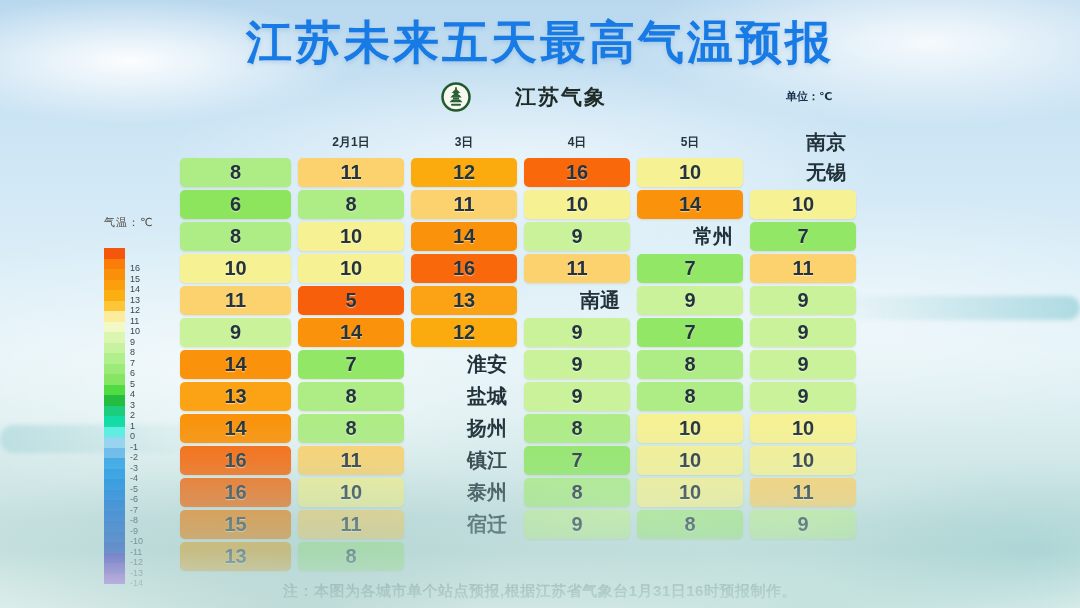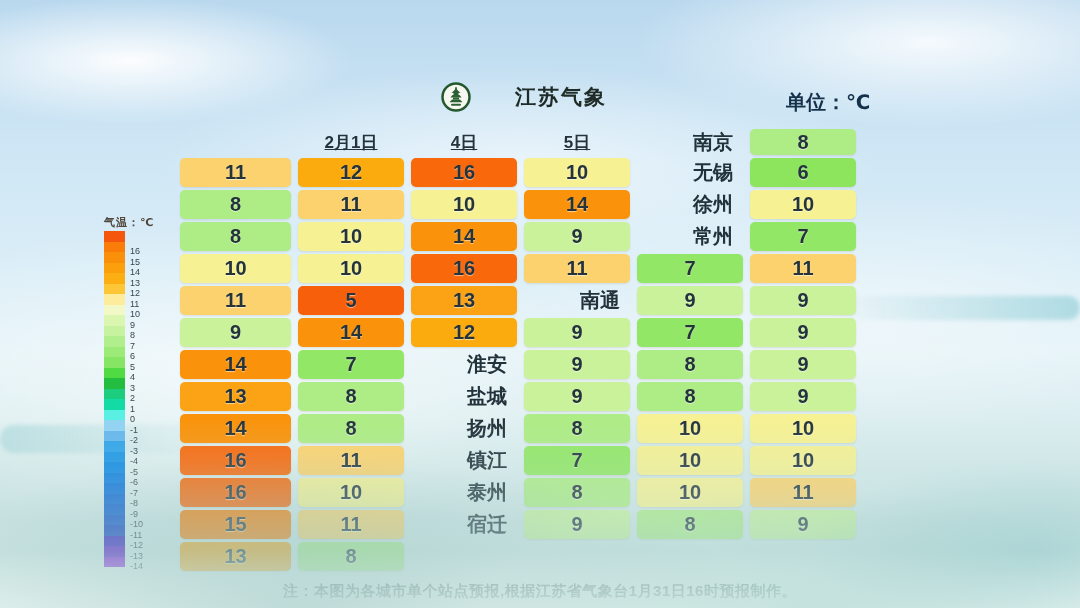--- a/index.html
+++ b/index.html
@@ -28,52 +28,53 @@
   .page-title{position:absolute;top:12px;left:0;width:100%;margin:0;text-align:center;
     font-size:46px;font-weight:900;letter-spacing:3px;color:#187AE4;
     text-shadow:0 2px 4px rgba(110,160,210,.35);}
 
   .logo-row{position:absolute;top:82px;left:0;width:100%;display:flex;
     justify-content:center;align-items:center;gap:8px;transform:translateX(-16px);}
   .logo-badge{width:30px;height:30px;display:inline-block;}
   .logo-badge svg{width:30px;height:30px;display:block;}
   .logo-text{font-size:21px;font-weight:800;color:#1e2b26;letter-spacing:2px;margin-left:36px;}
 
-  .unit-label{position:absolute;left:786px;top:89px;font-size:20px;font-weight:700;color:#14304a;}
+  .unit-label{position:absolute;left:786px;top:89px;font-size:11px;font-weight:700;color:#14304a;}
 
   #temp-grid{position:absolute;left:180px;top:129px;display:grid;
     grid-template-columns:111px repeat(5,106px);
     grid-template-rows:26px repeat(13,29px);
     column-gap:7px;row-gap:3px;}
   .date-cell{display:flex;align-items:center;justify-content:center;
-    font-size:17px;font-weight:700;color:#24333c;text-decoration:underline;}
+    font-size:12px;font-weight:700;color:#24333c;}
   .city-cell{display:flex;align-items:center;justify-content:flex-end;padding-right:10px;
     font-size:20px;font-weight:700;color:#22323a;box-sizing:border-box;}
   .temp-cell{display:flex;align-items:center;justify-content:center;border-radius:5px;
     font-size:20px;font-weight:700;color:#25343c;
     text-shadow:0 1px 1px rgba(255,255,255,.55);
     box-shadow:0 1px 2px rgba(140,130,80,.18);}
 
   .legend{position:absolute;left:104px;top:215px;}
-  .legend-title{font-size:11px;font-weight:700;color:#50463c;margin:0 0 1px 0;letter-spacing:1px;}
+  .legend-title{font-size:11px;font-weight:400;color:#50463c;margin:0 0 18px 0;letter-spacing:1px;}
   .legend-stop{position:relative;display:flex;align-items:flex-end;height:10.5px;}
   .legend-swatch{width:21px;height:10.5px;display:inline-block;}
   .legend-label{font-size:9px;line-height:9px;color:#36474f;padding-left:5px;transform:translateY(4px);}
 
   .footnote{position:absolute;top:582px;left:0;width:100%;text-align:center;
     font-size:15px;font-weight:700;color:#3c5d55;letter-spacing:.5px;}
 </style>
 </head>
 <body>
 
 <div class="poster">
 
   <div class="streak s1"></div>
   <div class="streak s2"></div>
 
+  <h1 class="page-title">江苏未来五天最高气温预报</h1>
 
   <div class="logo-row">
     <span class="logo-badge">
       <svg viewBox="0 0 24 24" aria-hidden="true">
         <circle cx="12" cy="12" r="10.8" fill="#f6f8ef" stroke="#24582F" stroke-width="2"></circle>
         <g fill="#2c6135">
           <rect x="11.3" y="4.2" width="1.4" height="2"></rect>
           <polygon points="12,5.2 8.5,8.8 15.5,8.8"></polygon>
           <rect x="10" y="8.8" width="4" height="1.6"></rect>
           <polygon points="7.5,12.4 16.5,12.4 14.8,10.4 9.2,10.4"></polygon>
@@ -84,35 +85,35 @@
       </svg>
     </span>
     <span class="logo-text">江苏气象</span>
   </div>
 
   <div class="unit-label">单位：℃</div>
 
   <div id="temp-grid">
       <div class="date-cell"></div>
       <div class="date-cell">2月1日</div>
+      <div class="date-cell">3日</div>
       <div class="date-cell">4日</div>
       <div class="date-cell">5日</div>
       <div class="city-cell">南京</div>
       <div class="temp-cell" style="background: rgb(174, 236, 133);">8</div>
       <div class="temp-cell" style="background: rgb(252, 210, 110);">11</div>
       <div class="temp-cell" style="background: rgb(251, 171, 13);">12</div>
       <div class="temp-cell" style="background: rgb(249, 104, 10);">16</div>
       <div class="temp-cell" style="background: rgb(246, 241, 147);">10</div>
       <div class="city-cell">无锡</div>
       <div class="temp-cell" style="background: rgb(141, 229, 94);">6</div>
       <div class="temp-cell" style="background: rgb(174, 236, 133);">8</div>
       <div class="temp-cell" style="background: rgb(252, 210, 110);">11</div>
       <div class="temp-cell" style="background: rgb(246, 241, 147);">10</div>
       <div class="temp-cell" style="background: rgb(250, 147, 11);">14</div>
-      <div class="city-cell">徐州</div>
       <div class="temp-cell" style="background: rgb(246, 241, 147);">10</div>
       <div class="temp-cell" style="background: rgb(174, 236, 133);">8</div>
       <div class="temp-cell" style="background: rgb(246, 241, 147);">10</div>
       <div class="temp-cell" style="background: rgb(250, 147, 11);">14</div>
       <div class="temp-cell" style="background: rgb(201, 242, 155);">9</div>
       <div class="city-cell">常州</div>
       <div class="temp-cell" style="background: rgb(147, 231, 102);">7</div>
       <div class="temp-cell" style="background: rgb(246, 241, 147);">10</div>
       <div class="temp-cell" style="background: rgb(246, 241, 147);">10</div>
       <div class="temp-cell" style="background: rgb(249, 104, 10);">16</div>

